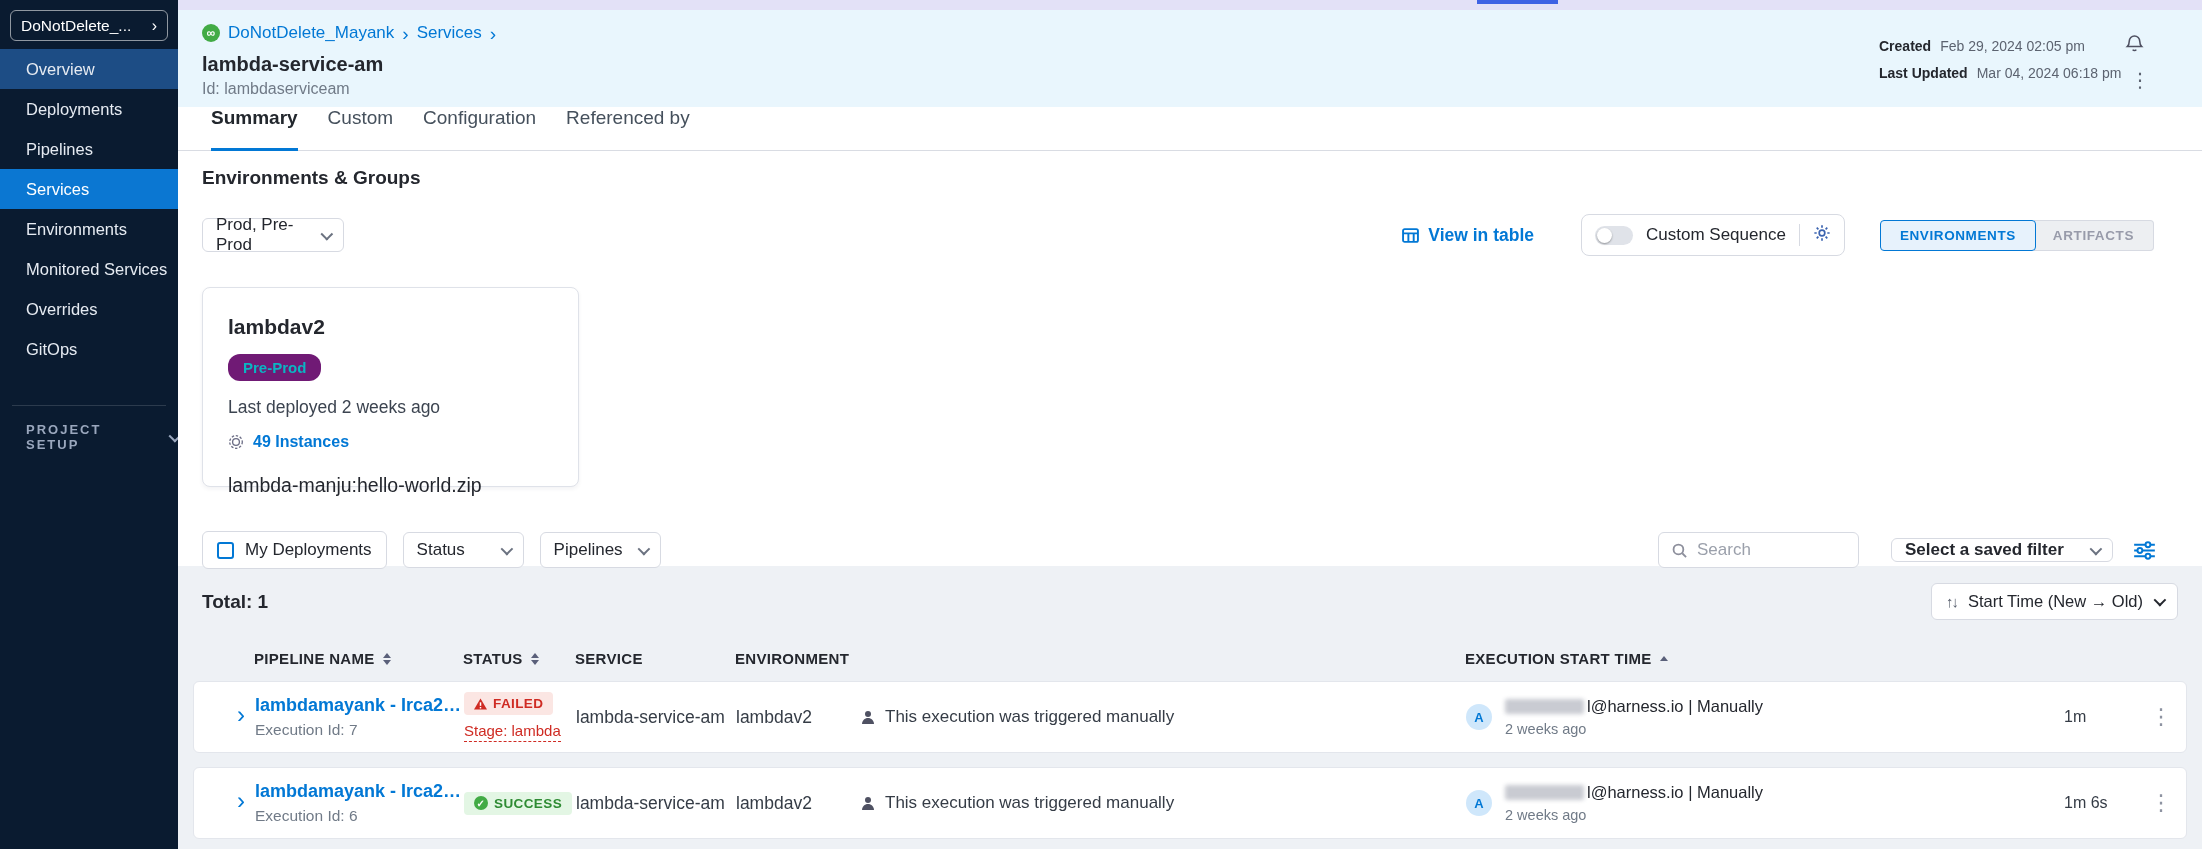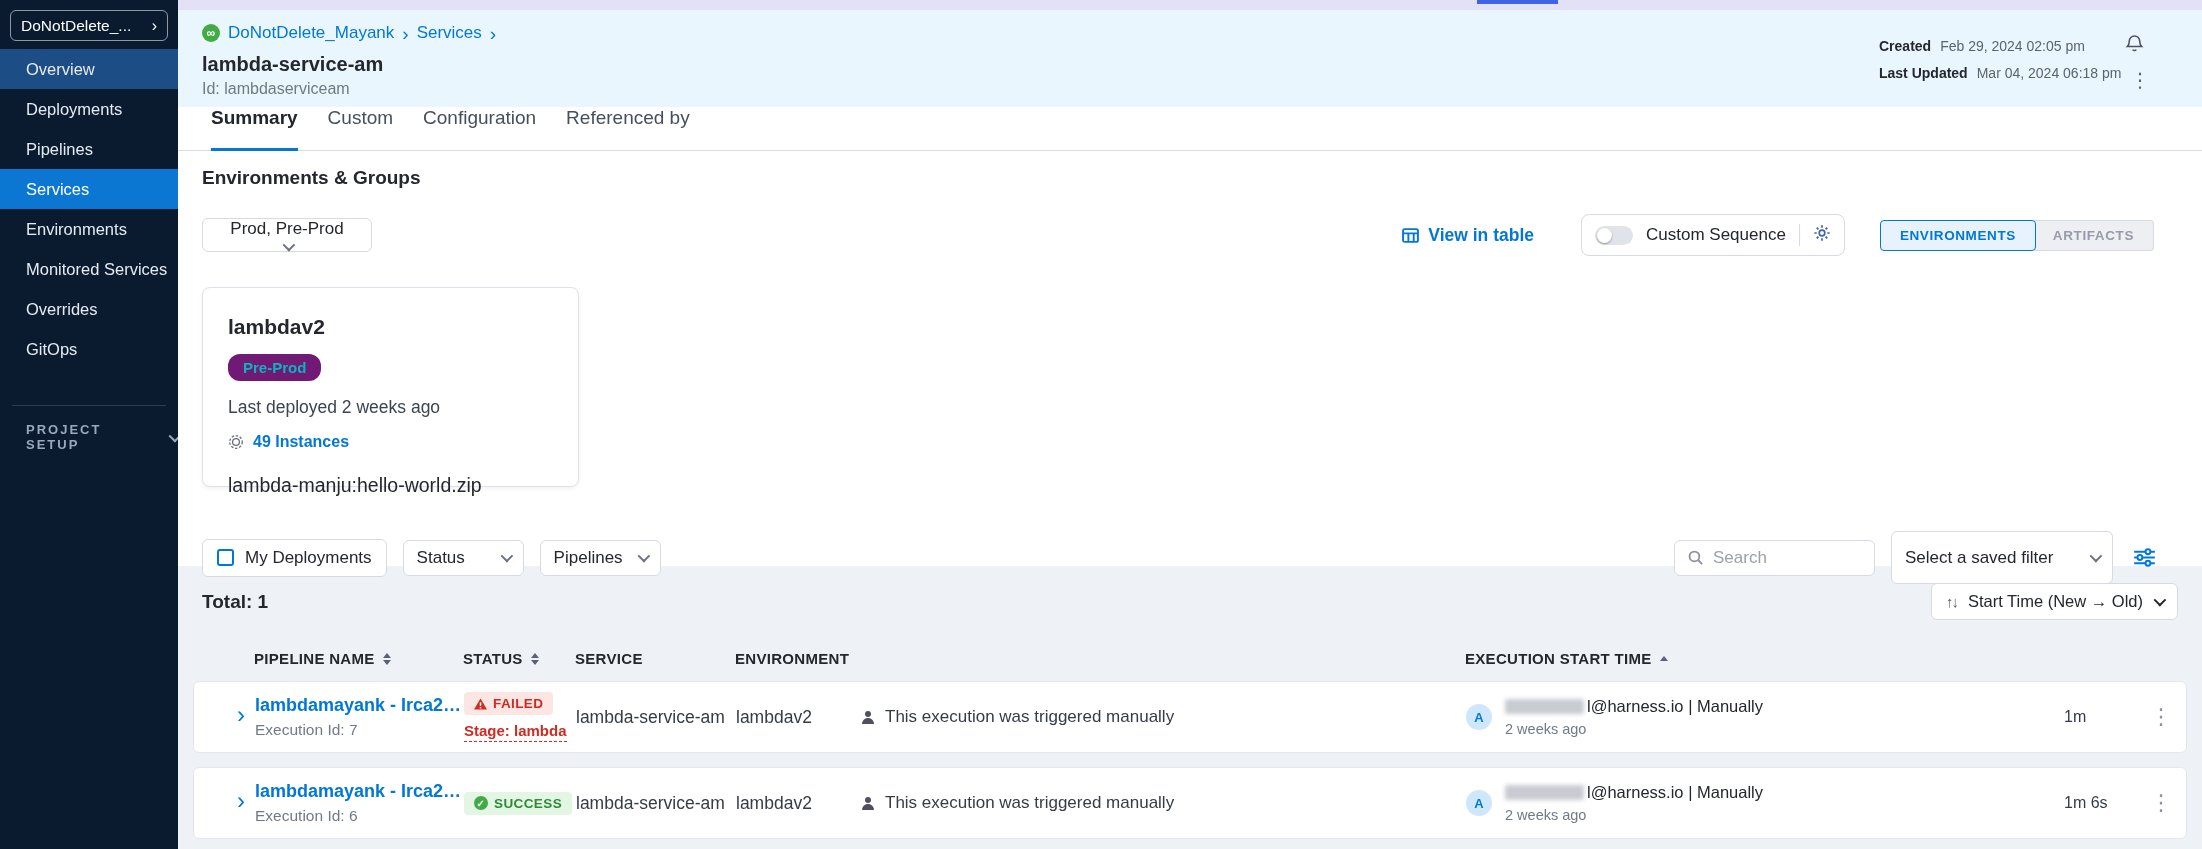--- a/index.html
+++ b/index.html
@@ -45,21 +45,21 @@
   .tab { display:flex; align-items:flex-start; font-size:19px; color:#45505c; position:relative; cursor:pointer; }
   .tab.active { color:#22272d; font-weight:bold; }
   .tab.active::after { content:''; position:absolute; left:0; right:0; bottom:-1px; height:3px; background:#0278d5; }
 
   .section-summary { height:415px; box-sizing:border-box; padding:16px 0 0 24px; background:#fff; }
   .h-env { font-size:19px; font-weight:bold; }
   .controls-row { margin-top:25px; display:flex; align-items:center; padding-right:48px; }
   .dd { height:34px; border:1px solid #d7dae2; border-radius:6px; background:#fff; display:inline-flex; align-items:center;
         padding:0 13px; font-size:17px; color:#24272e; box-sizing:border-box; cursor:pointer; justify-content:space-between; }
   .dd .chv { color:#6b7280; }
-  .env-dd { width:170px;flex-direction:column; }
+  .env-dd { width:142px; }
   .right-controls { margin-left:auto; display:flex; align-items:center;gap:19px; }
   .view-table { display:flex; align-items:center; gap:9px; color:#0278d5; font-weight:bold; font-size:17.5px; cursor:pointer; }
   .custom-seq { margin-left:28px; height:40px; border:1px solid #d7dae2; border-radius:8px; display:flex; align-items:center;
                 gap:13px; padding:0 13px; font-size:17px; background:#fff; }
   .toggle { width:38px; height:19px; border-radius:10px; background:#e0e3e9; position:relative; cursor:pointer; }
   .toggle::after { content:''; position:absolute; left:2px; top:2px; width:15px; height:15px; border-radius:50%; background:#fff;
                    box-shadow:0 1px 2px rgba(0,0,0,.35); }
   .seq-divider { width:1px; height:22px; background:#d7dae2; }
   .segments { margin-left:16px; display:flex; align-items:center; }
   .seg { height:31px; display:flex; align-items:center; justify-content:center; font-size:13.5px; font-weight:bold;
@@ -79,21 +79,21 @@
 
   .filter-row { margin-top:44px; display:flex; align-items:center; padding-right:46px; }
   .chk-wrap { height:36px; border:1px solid #d7dae2; border-radius:6px; display:flex; align-items:center; gap:11px;
               padding:0 14px; font-size:17px; background:#fff; cursor:pointer; }
   .checkbox { width:17px; height:17px; border:2px solid #0278d5; border-radius:3px; background:#fff; box-sizing:border-box; }
   .status-dd,.pipe-dd { margin-left:16px; width:121px; height:36px; }
   .search-wrap { margin-left:auto; width:201px; height:36px; border:1px solid #d7dae2; border-radius:6px; display:flex;
                  align-items:center; gap:7px; padding:0 12px; box-sizing:border-box; background:#fff; }
   .search-input { border:none; outline:none; flex:1; min-width:0; font-size:17px; font-family:inherit; color:#24272e; background:transparent; }
   .search-input::placeholder { color:#9ba0ab; }
-  .saved-dd { margin-left:16px; width:222px; height:53px; }
+  .saved-dd { margin-left:32px; width:222px; height:24px;font-weight:bold; }
   .filter-btn { margin-left:20px; cursor:pointer; display:flex; align-items:center; }
 
   
   .section-exec { height:284px; background:#eef1f5; box-sizing:border-box; }
   .exec-top { display:flex; align-items:center; padding:17px 24px 0 24px; }
   .total { font-size:19px; font-weight:bold; }
   .sort-box { margin-left:auto; height:35px; background:#fff; border:1px solid #d7dae2; border-radius:6px; display:flex;
               align-items:center; gap:11px; padding:0 14px; font-size:16.5px; cursor:pointer; }
   .updown { color:#5c6370; font-size:15px; letter-spacing:-2px; }
 
@@ -106,21 +106,21 @@
 
   .row-card { background:#fff; border:1px solid #e3e6ec; border-radius:6px; margin:14px 15px 0 15px; height:70px; cursor:pointer; }
   .row-card:first-of-type { margin-top:17px; }
   .cell-chev { color:#0278d5; font-size:24px; text-align:center; line-height:1; padding-bottom:4px; }
   .p-link { color:#0278d5; font-weight:bold; font-size:18px; white-space:nowrap; overflow:hidden; text-overflow:ellipsis; cursor:pointer; }
   .p-sub { margin-top:5px; color:#707a87; font-size:15.5px; }
   .badge { display:inline-flex; align-items:center; gap:6px; border-radius:4px; padding:4px 10px; font-size:13.5px;
            font-weight:bold; letter-spacing:.4px; }
   .badge.failed { background:#fbe6e3; color:#cf2b23; }
   .badge.success { background:#e3f6e4; color:#2e8b33; }
-  .stage-link { margin-top:7px; color:#cf2b23; font-size:15px; font-weight:bold; display:inline-block;
+  .stage-link { margin-top:7px; color:#cf2b23; font-size:15px; font-weight:normal; display:inline-block;
                 border-bottom:1.5px dashed #cf2b23; padding-bottom:2px; cursor:pointer; }
   .check-circle { width:14px; height:14px; border-radius:50%; background:#42ab45; color:#fff; font-size:10px; display:inline-flex;
                   align-items:center; justify-content:center; }
   .cell-text { font-size:17.5px; color:#353c46; }
   .cell-trigger { display:flex; align-items:center; gap:10px; font-size:17px; color:#353c46; }
   .cell-start { display:flex; align-items:center; gap:13px; }
   .avatar { width:26px; height:26px; border-radius:50%; background:#cfe7fb; color:#0278d5; font-weight:bold; font-size:13px;
             display:flex; align-items:center; justify-content:center; flex:none; }
   .line1 { display:flex; align-items:center; font-size:16.5px; color:#24272e; }
   .redact { width:79px; height:15px; background:#c9cbd2; border-radius:2px; filter:blur(2px); margin-right:3px; }

